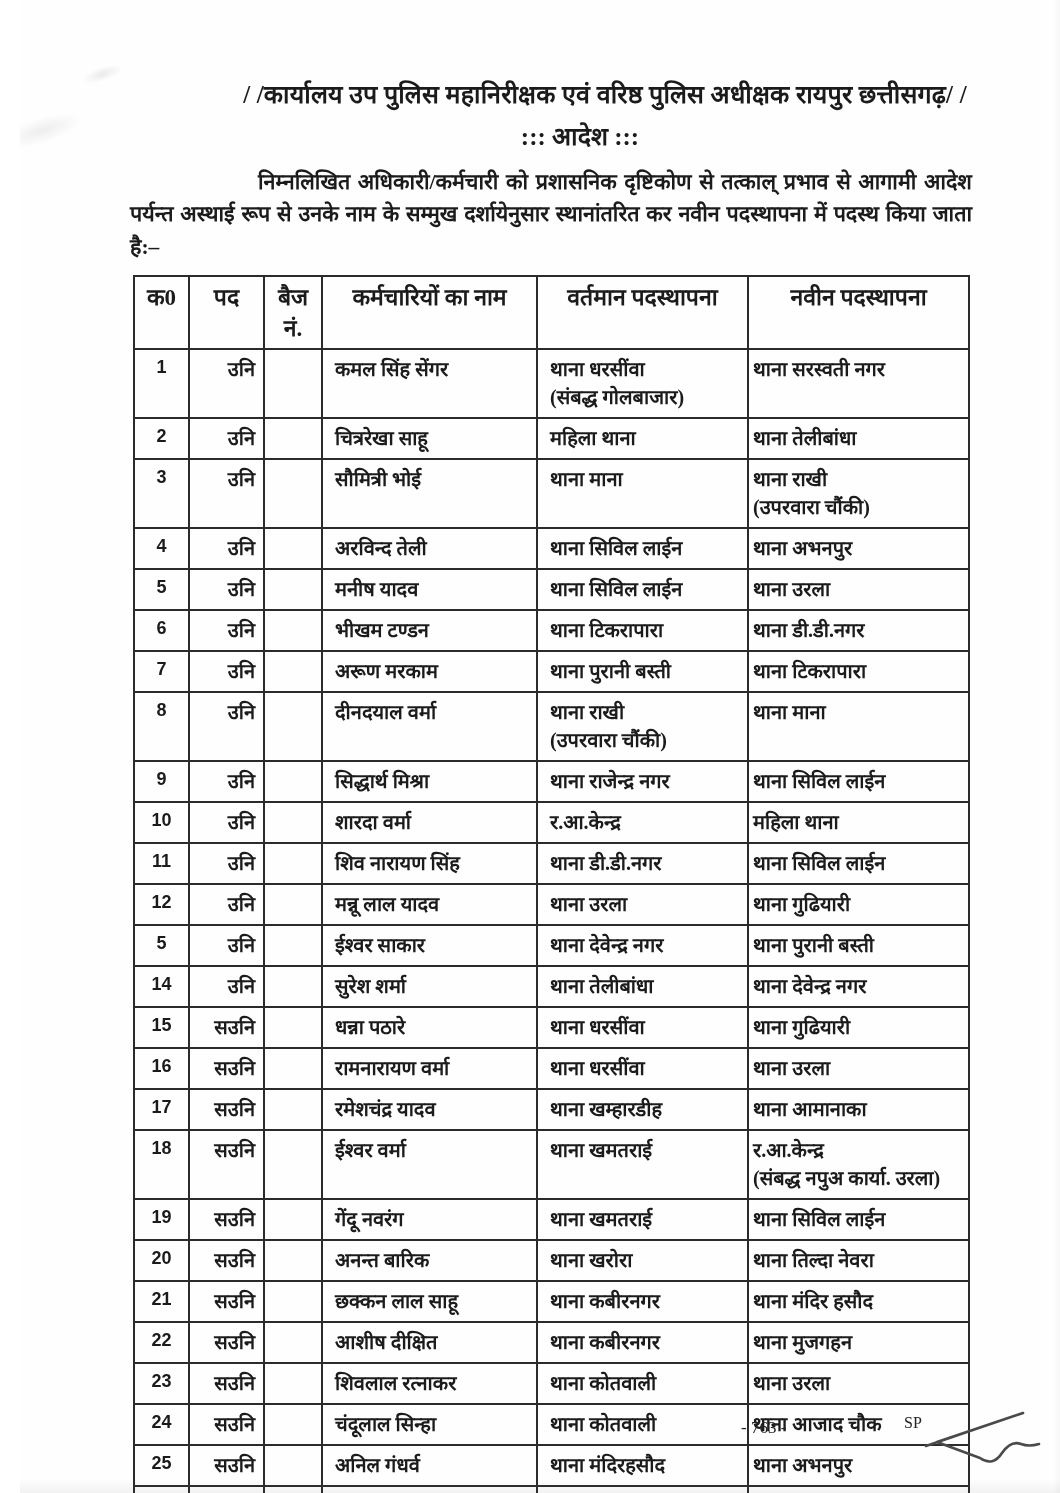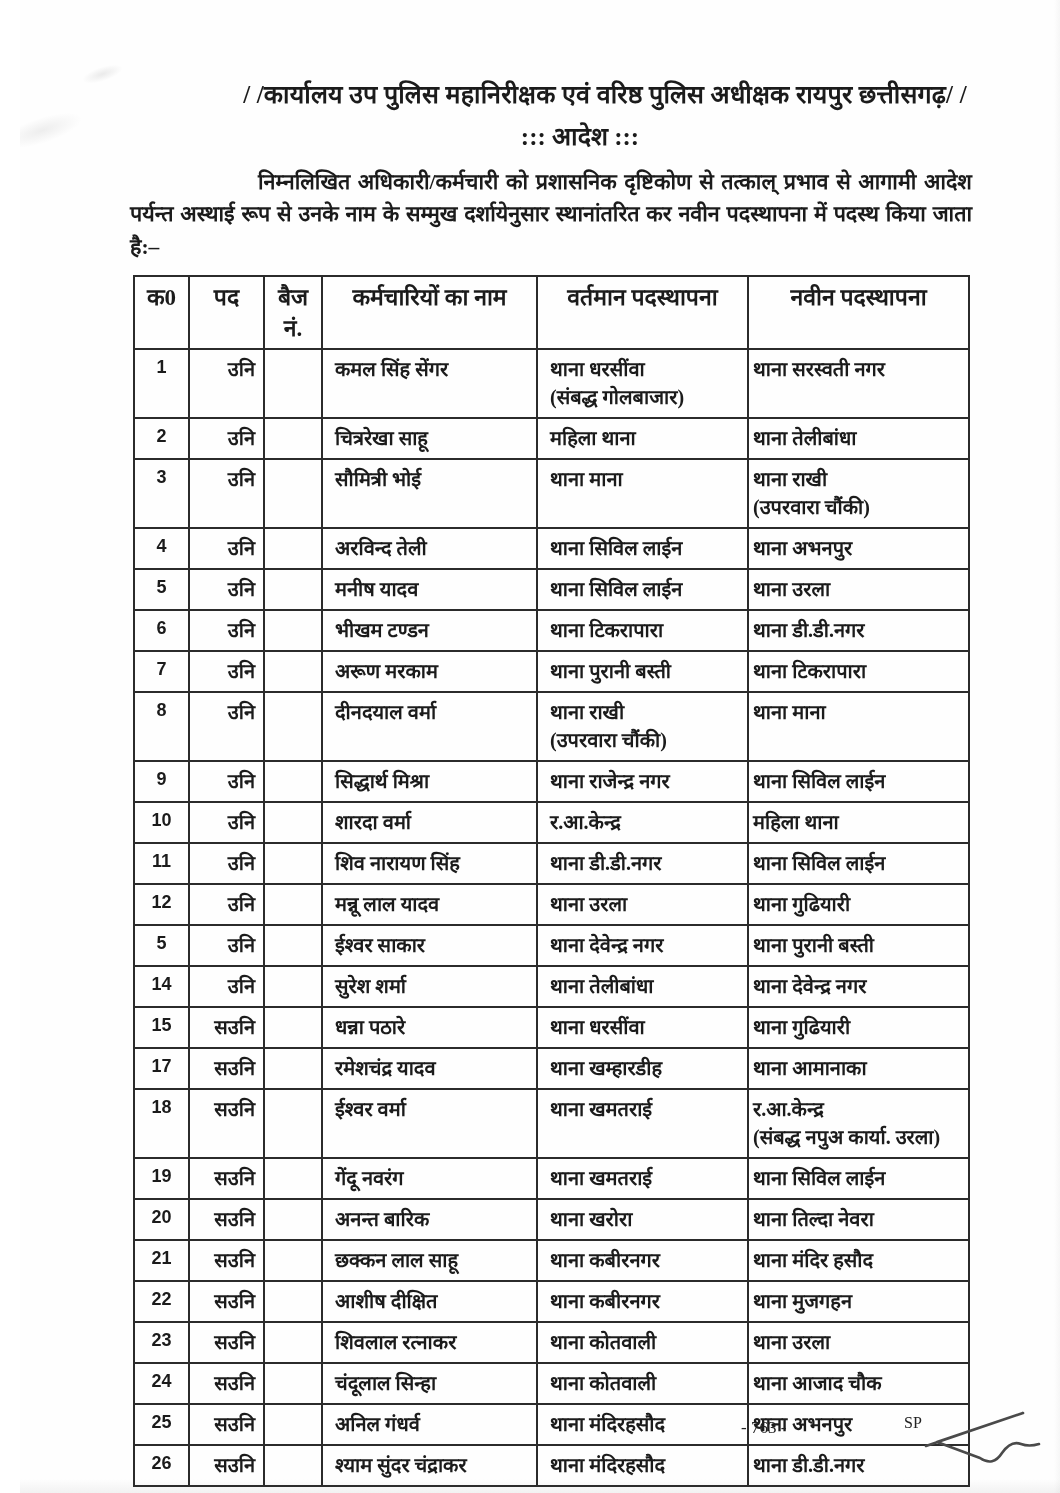--- a/index.html
+++ b/index.html
@@ -265,20 +265,28 @@
     </tr>
         <tr>
       <td class="c-no">15</td>
       <td class="c-post">सउनि</td>
       <td class="c-badge"></td>
       <td class="c-name">धन्ना पठारे</td>
       <td class="c-cur">थाना  धरसींवा</td>
       <td class="c-new">थाना गुढियारी</td>
     </tr>
         <tr>
+      <td class="c-no">16</td>
+      <td class="c-post">सउनि</td>
+      <td class="c-badge"></td>
+      <td class="c-name">रामनारायण वर्मा</td>
+      <td class="c-cur">थाना  धरसींवा</td>
+      <td class="c-new">थाना उरला</td>
+    </tr>
+        <tr>
       <td class="c-no">17</td>
       <td class="c-post">सउनि</td>
       <td class="c-badge"></td>
       <td class="c-name">रमेशचंद्र यादव</td>
       <td class="c-cur">थाना खम्हारडीह</td>
       <td class="c-new">थाना आमानाका</td>
     </tr>
         <tr>
       <td class="c-no">18</td>
       <td class="c-post">सउनि</td>

